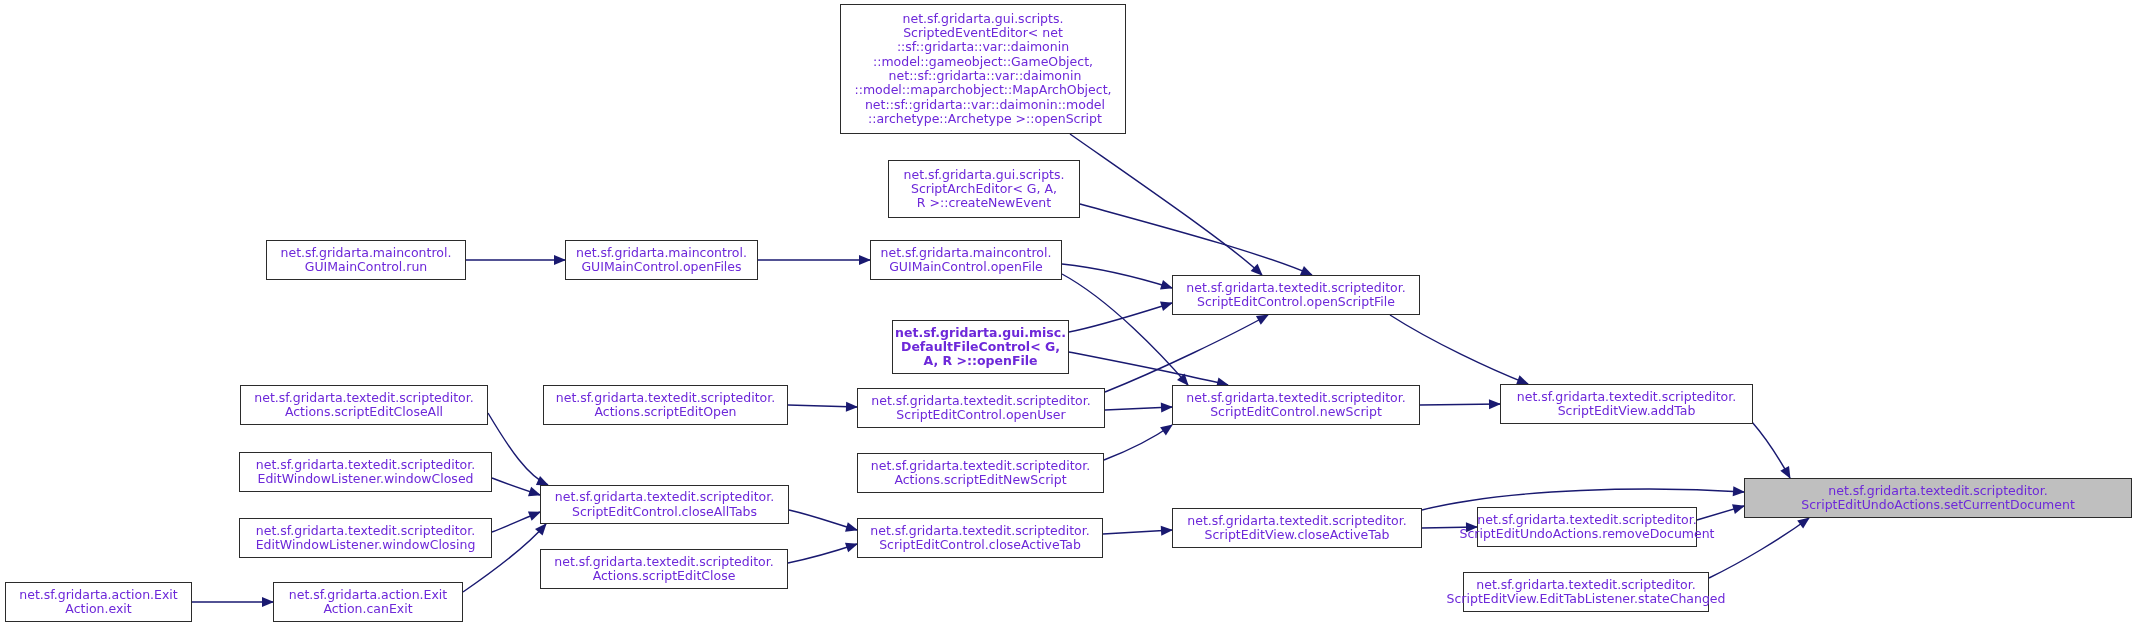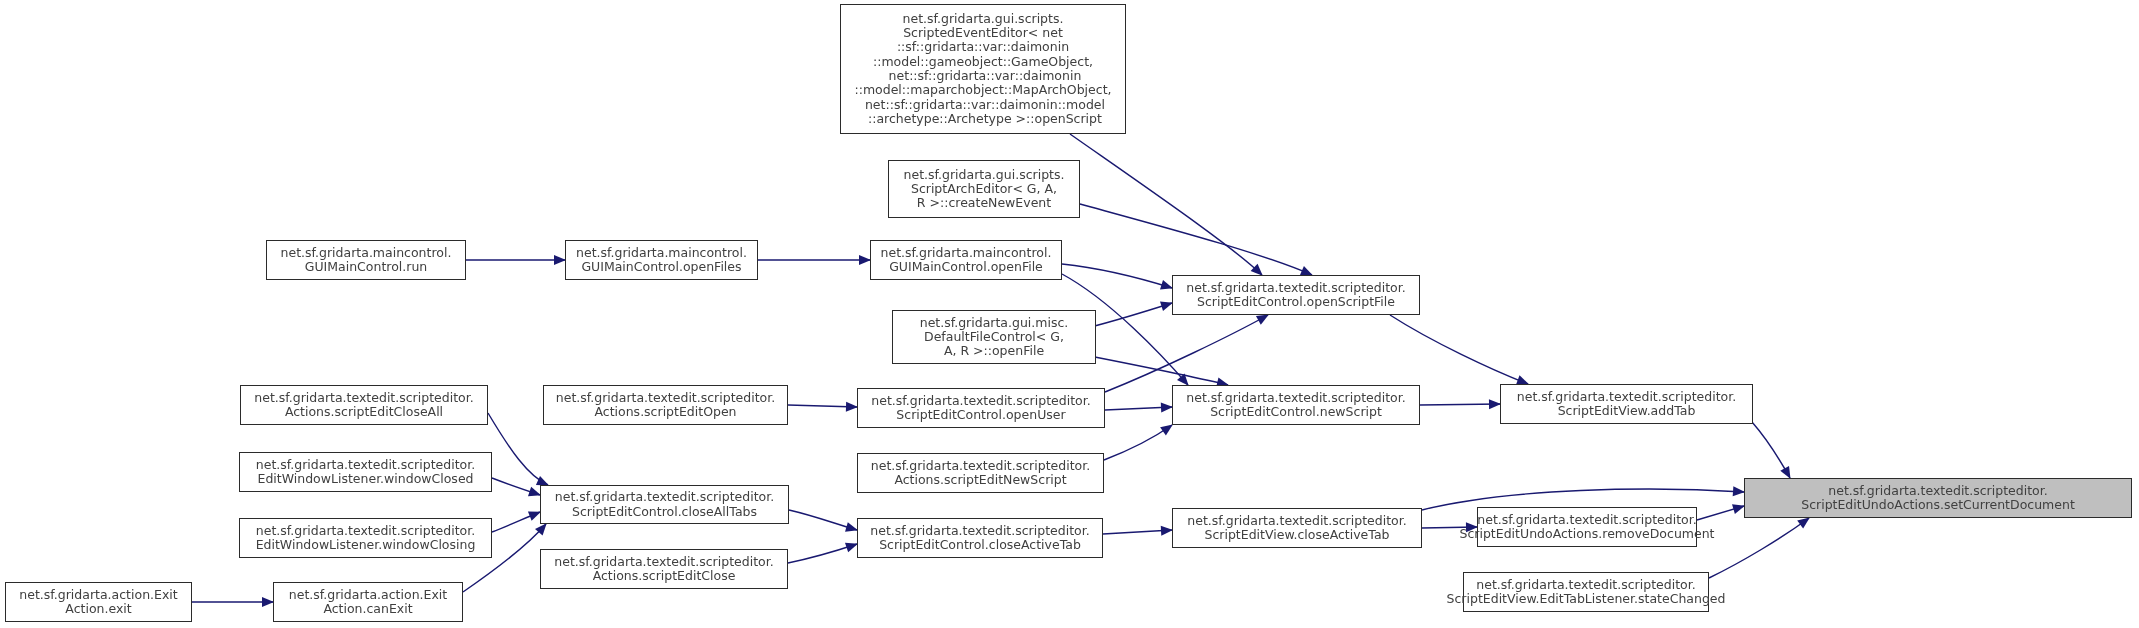--- a/index.html
+++ b/index.html
@@ -10,21 +10,21 @@
     font-family:"DejaVu Sans","Liberation Sans",sans-serif;
     overflow:hidden;
   }
   #edges{position:absolute;left:0;top:0;width:2139px;height:628px;}
   .node{
     position:absolute;
     box-sizing:border-box;
     background:#ffffff;
     border:1.5px solid #2b2b2b;
     display:flex;align-items:center;justify-content:center;
-    font-size:12.5px;line-height:14.3px;color:#404040;
+    font-size:12.5px;line-height:14.3px;color:#6d28d9;
     text-align:center;white-space:pre;
     cursor:pointer;
   }
   .node.hl{background:#bfbfbf;cursor:default;}
   .edge{fill:none;stroke:#191970;stroke-width:1.4px;}
 </style>
 </head>
 <body>
 
 <div id="canvas">
@@ -75,21 +75,21 @@
  ::archetype::Archetype &gt;::openScript</div>
       <div class="node" style="left: 888px; top: 160px; width: 192px; height: 58px;">net.sf.gridarta.gui.scripts.
 ScriptArchEditor&lt; G, A,
 R &gt;::createNewEvent</div>
       <div class="node" style="left: 266px; top: 240px; width: 200px; height: 40px;">net.sf.gridarta.maincontrol.
 GUIMainControl.run</div>
       <div class="node" style="left: 565px; top: 240px; width: 193px; height: 40px;">net.sf.gridarta.maincontrol.
 GUIMainControl.openFiles</div>
       <div class="node" style="left: 870px; top: 240px; width: 192px; height: 40px;">net.sf.gridarta.maincontrol.
 GUIMainControl.openFile</div>
-      <div class="node" style="left: 892px; top: 310px; width: 204px; height: 54px;">net.sf.gridarta.gui.misc.
+      <div class="node" style="left: 892px; top: 320px; width: 177px; height: 54px; font-weight: bold;">net.sf.gridarta.gui.misc.
 DefaultFileControl&lt; G,
 A, R &gt;::openFile</div>
       <div class="node" style="left: 1172px; top: 275px; width: 248px; height: 40px;">net.sf.gridarta.textedit.scripteditor.
 ScriptEditControl.openScriptFile</div>
       <div class="node" style="left: 1172px; top: 385px; width: 248px; height: 40px;">net.sf.gridarta.textedit.scripteditor.
 ScriptEditControl.newScript</div>
       <div class="node" style="left: 857px; top: 388px; width: 248px; height: 40px;">net.sf.gridarta.textedit.scripteditor.
 ScriptEditControl.openUser</div>
       <div class="node" style="left: 240px; top: 385px; width: 248px; height: 40px;">net.sf.gridarta.textedit.scripteditor.
 Actions.scriptEditCloseAll</div>

